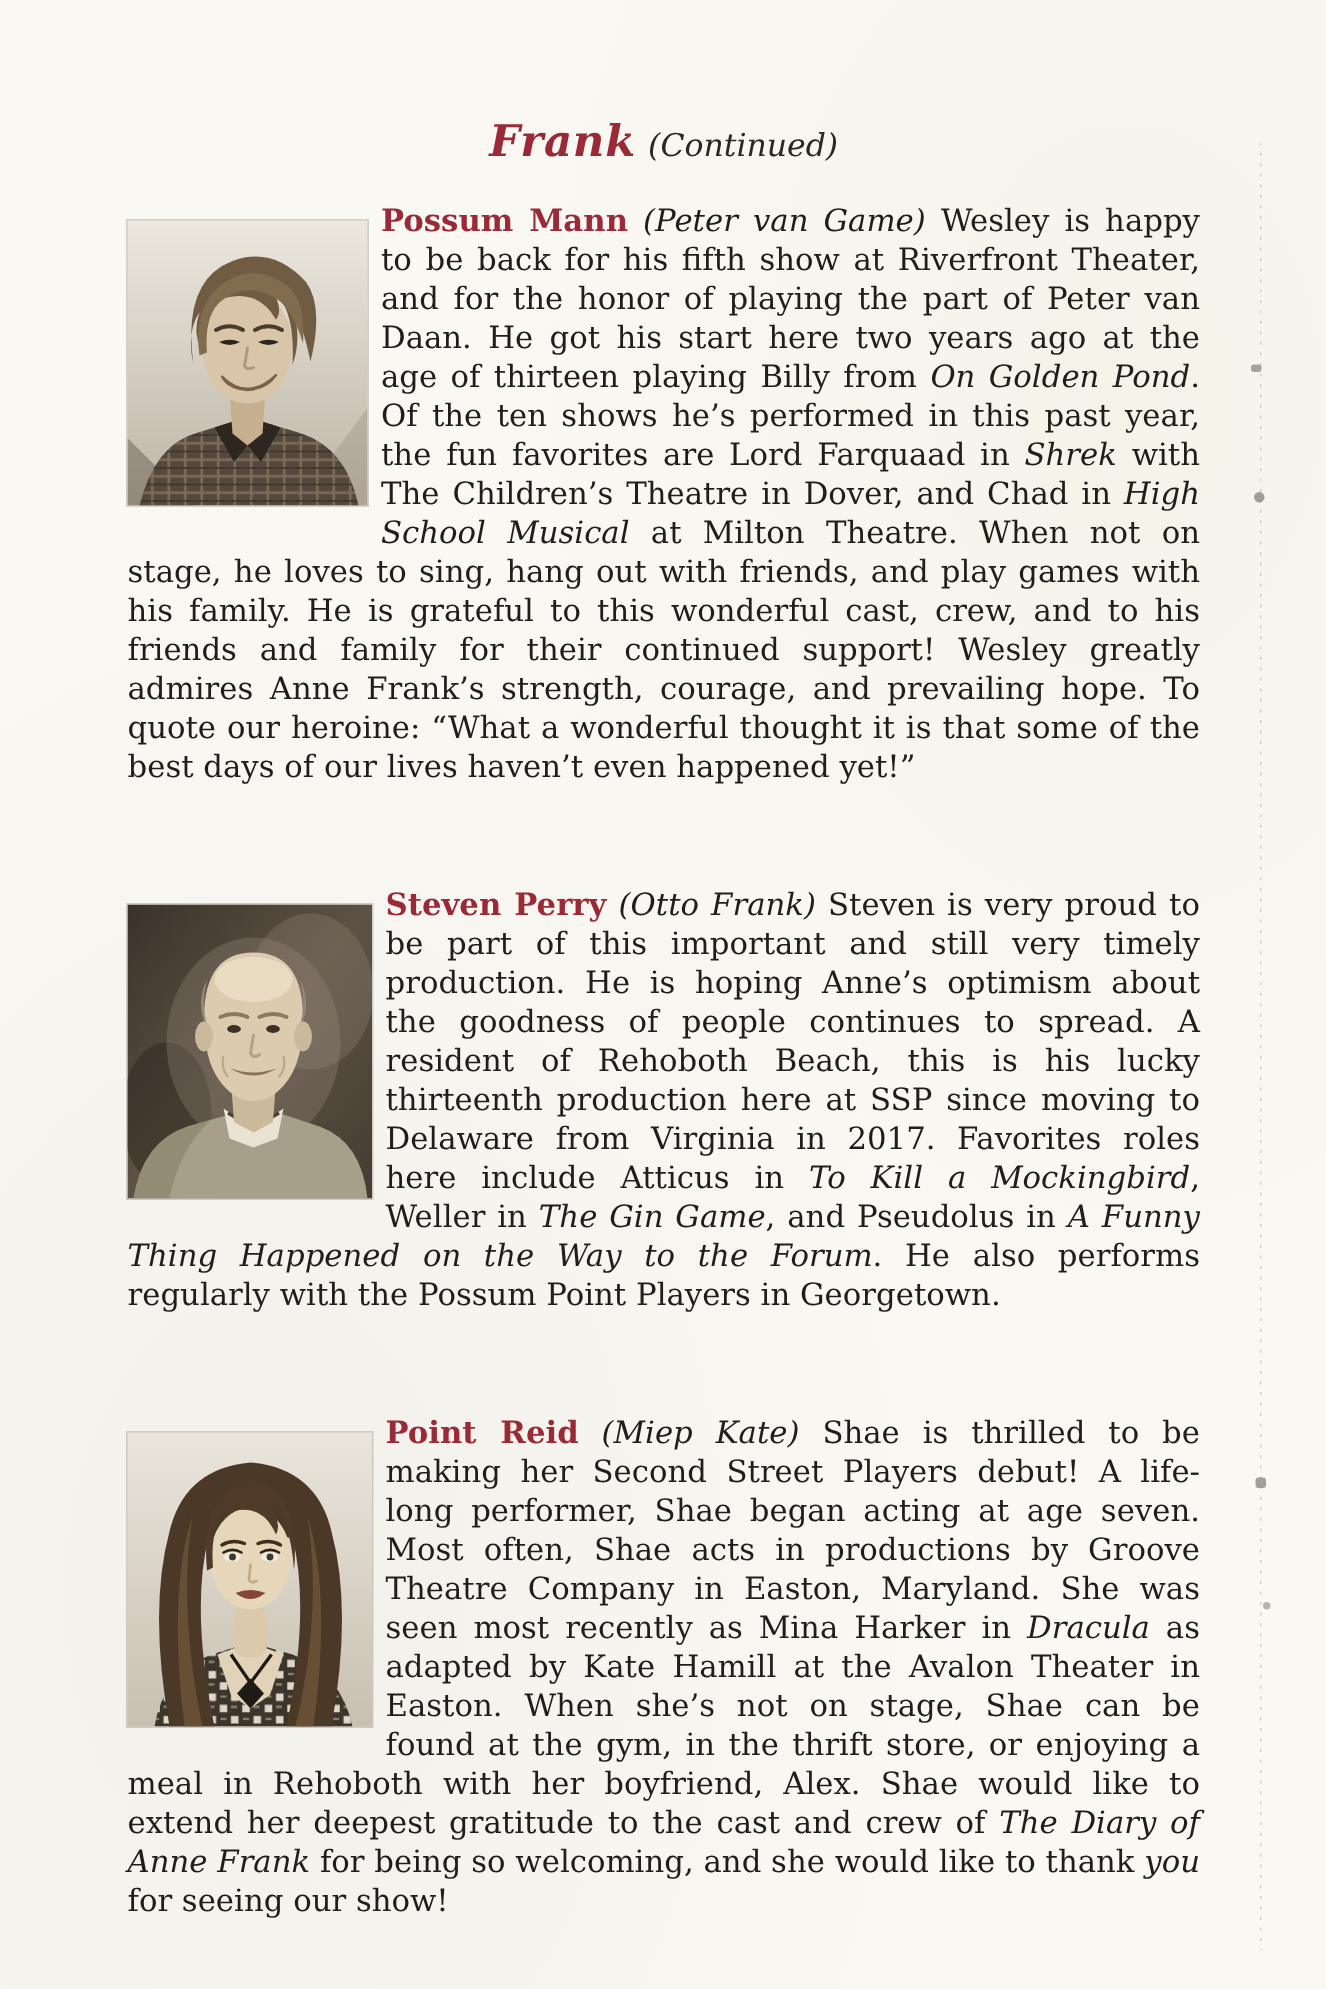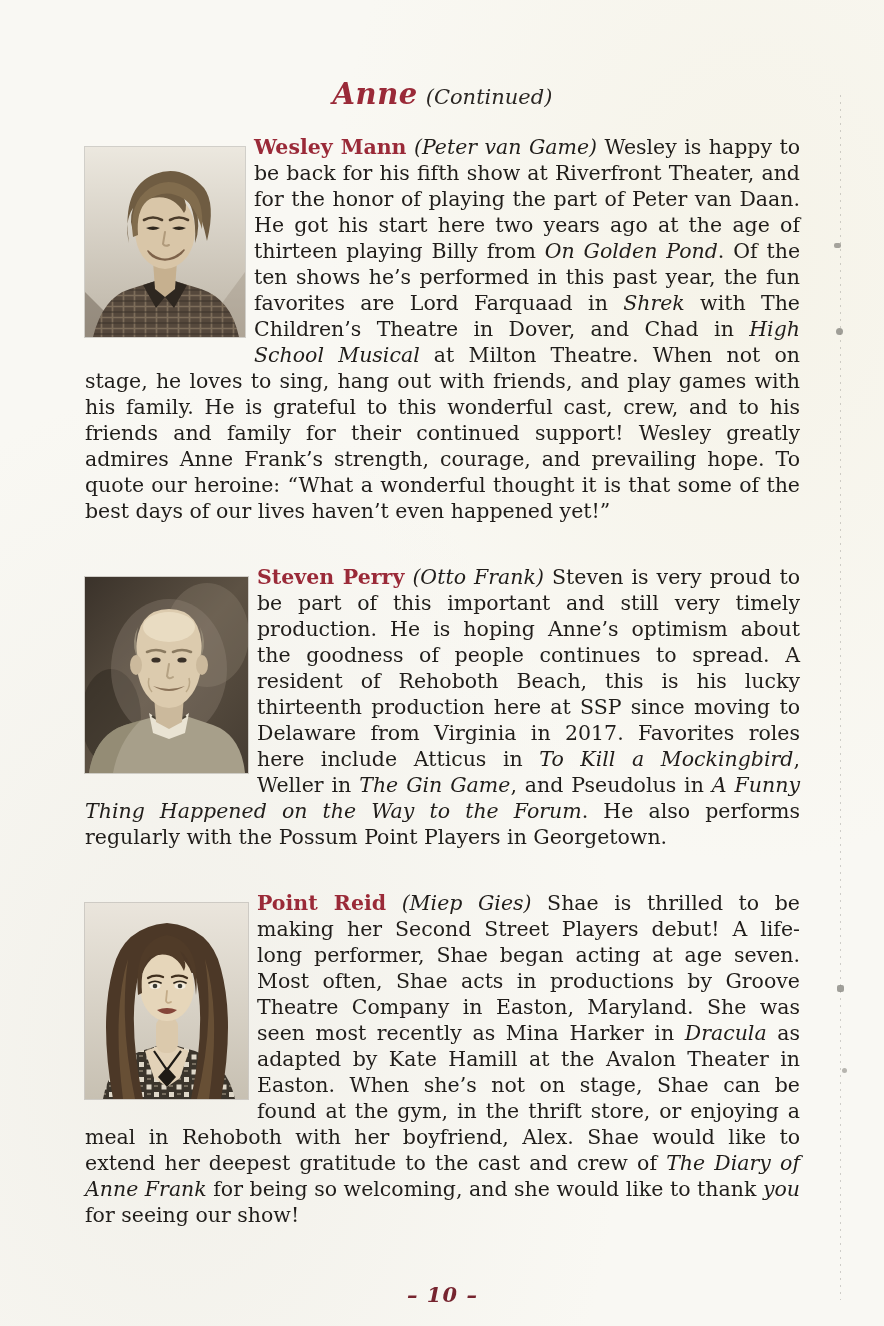--- a/index.html
+++ b/index.html
@@ -31,21 +31,21 @@
     font-size:29px;font-weight:bold;font-style:italic;
     color:#9a2a38;
     letter-spacing:0.5px;
   }
   .title-cont{
     font-size:21px;font-style:italic;color:#2b2724;
     margin-left:8px;
     margin-top:12px;
   }
   .bio{
-    margin-top:40px;
+    margin-top:66px;
     overflow:visible;
   }
   .bio::after{content:"";display:block;clear:both;}
   .bio.first{margin-top:20px;}
   .photo{
     float:left;
     margin:13px 9px 6px 0;
     padding:0;border:0;
     line-height:0;
     background:#d9d4ca;
@@ -91,21 +91,21 @@
 <div class="page">
   <div class="edge-line"></div>
   <span class="speck s1"></span>
   <span class="speck s2"></span>
   <span class="speck s3"></span>
   <span class="speck s4"></span>
 
   <div class="content">
 
     <h1 class="title">
-      <span class="title-cast">Anne</span><span class="title-cont">(Continued)</span>
+      <span class="title-cast">Frank</span><span class="title-cont">(Continued)</span>
     </h1>
 
     <section class="bio first">
       <figure class="photo" style="width:160px;height:190px;">
         <svg width="160" height="190" viewBox="0 0 160 190">
           <defs>
             <linearGradient id="p1bg" x1="0" y1="0" x2="0" y2="1">
               <stop offset="0" stop-color="#ece8df"></stop>
               <stop offset="1" stop-color="#bcb4a6"></stop>
             </linearGradient>
@@ -126,21 +126,21 @@
           <path d="M48 90 Q43 56 65 41 Q85 28 106 43 Q119 53 117 82 Q110 59 99 52 Q80 40 62 54 Q51 64 53 88 Z" fill="#816c4d"></path>
           <path d="M59 73 Q68 68 77 73" stroke="#4a3b2a" stroke-width="2.6" fill="none" stroke-linecap="round"></path>
           <path d="M85 73 Q94 68 103 73" stroke="#4a3b2a" stroke-width="2.6" fill="none" stroke-linecap="round"></path>
           <path d="M61 81 Q68 78 75 81 Q68 85 61 81 Z" fill="#2e261c"></path>
           <path d="M87 81 Q94 78 101 81 Q94 85 87 81 Z" fill="#2e261c"></path>
           <path d="M80 85 L78 97 Q80 100 84 98" stroke="#b09a7b" stroke-width="2" fill="none" stroke-linecap="round"></path>
           <path d="M63 104 Q80 121 99 103 Q93 112 80 113 Q67 112 63 104 Z" fill="#fdfaf2" stroke="#7d624a" stroke-width="1.6" stroke-linejoin="round"></path>
         </svg>
       </figure>
       <p class="bio-text">
-        <b class="bio-name">Wesley Mann</b>
+        <b class="bio-name">Possum Mann</b>
         <i class="bio-role">(Peter van Game)</i>
         <span class="bio-body"><span>Wesley is happy to be back for his fifth show at Riverfront Theater, and for the honor of playing the part of Peter van Daan. He got his start here two years ago at the age of thirteen playing Billy from </span><em>On Golden Pond</em><span>. Of the ten shows he’s performed in this past year, the fun favorites are Lord Farquaad in </span><em>Shrek</em><span> with The Children’s Theatre in Dover, and Chad in </span><em>High School Musical</em><span> at Milton Theatre. When not on stage, he loves to sing, hang out with friends, and play games with his family. He is grateful to this wonderful cast, crew, and to his friends and family for their continued support! Wesley greatly admires Anne Frank’s strength, courage, and prevailing hope. To quote our heroine: “What a wonderful thought it is that some of the best days of our lives haven’t even happened yet!”</span></span>
       </p>
     </section>
 
     <section class="bio">
       <figure class="photo" style="width:163px;height:196px;">
         <svg width="163" height="196" viewBox="0 0 163 196">
           <defs>
             <linearGradient id="p2bg" x1="0" y1="0" x2="1" y2="1">
@@ -214,20 +214,20 @@
           <path d="M64 80 Q70 76.5 76 80" stroke="#2c2318" stroke-width="1.7" fill="none" stroke-linecap="round"></path>
           <path d="M89 80 Q95 76.5 101 80" stroke="#2c2318" stroke-width="1.7" fill="none" stroke-linecap="round"></path>
           <path d="M82 88 L81 98 Q82 101 86 99" stroke="#c3ab88" stroke-width="1.8" fill="none" stroke-linecap="round"></path>
           <path d="M72 107 Q82 103 92 107 Q82 115 72 107 Z" fill="#85463a"></path>
           <path d="M69 148 L82 167 L96 148" stroke="#1d1a16" stroke-width="2.2" fill="none"></path>
           <path d="M82 164 l9 10 l-9 10 l-9 -10 Z" fill="#1f1b16"></path>
         </svg>
       </figure>
       <p class="bio-text">
         <b class="bio-name">Point Reid</b>
-        <i class="bio-role">(Miep Gies)</i>
+        <i class="bio-role">(Miep Kate)</i>
         <span class="bio-body"><span>Shae is thrilled to be making her Second Street Players debut! A life-long performer, Shae began acting at age seven. Most often, Shae acts in productions by Groove Theatre Company in Easton, Maryland. She was seen most recently as Mina Harker in </span><em>Dracula</em><span> as adapted by Kate Hamill at the Avalon Theater in Easton. When she’s not on stage, Shae can be found at the gym, in the thrift store, or enjoying a meal in Rehoboth with her boyfriend, Alex. Shae would like to extend her deepest gratitude to the cast and crew of </span><em>The Diary of Anne Frank</em><span> for being so welcoming, and she would like to thank </span><em>you</em><span> for seeing our show!</span></span>
       </p>
     </section>
 
     <div class="page-number">– 10 –</div>
   </div>
 </div>
 
 </body></html>

